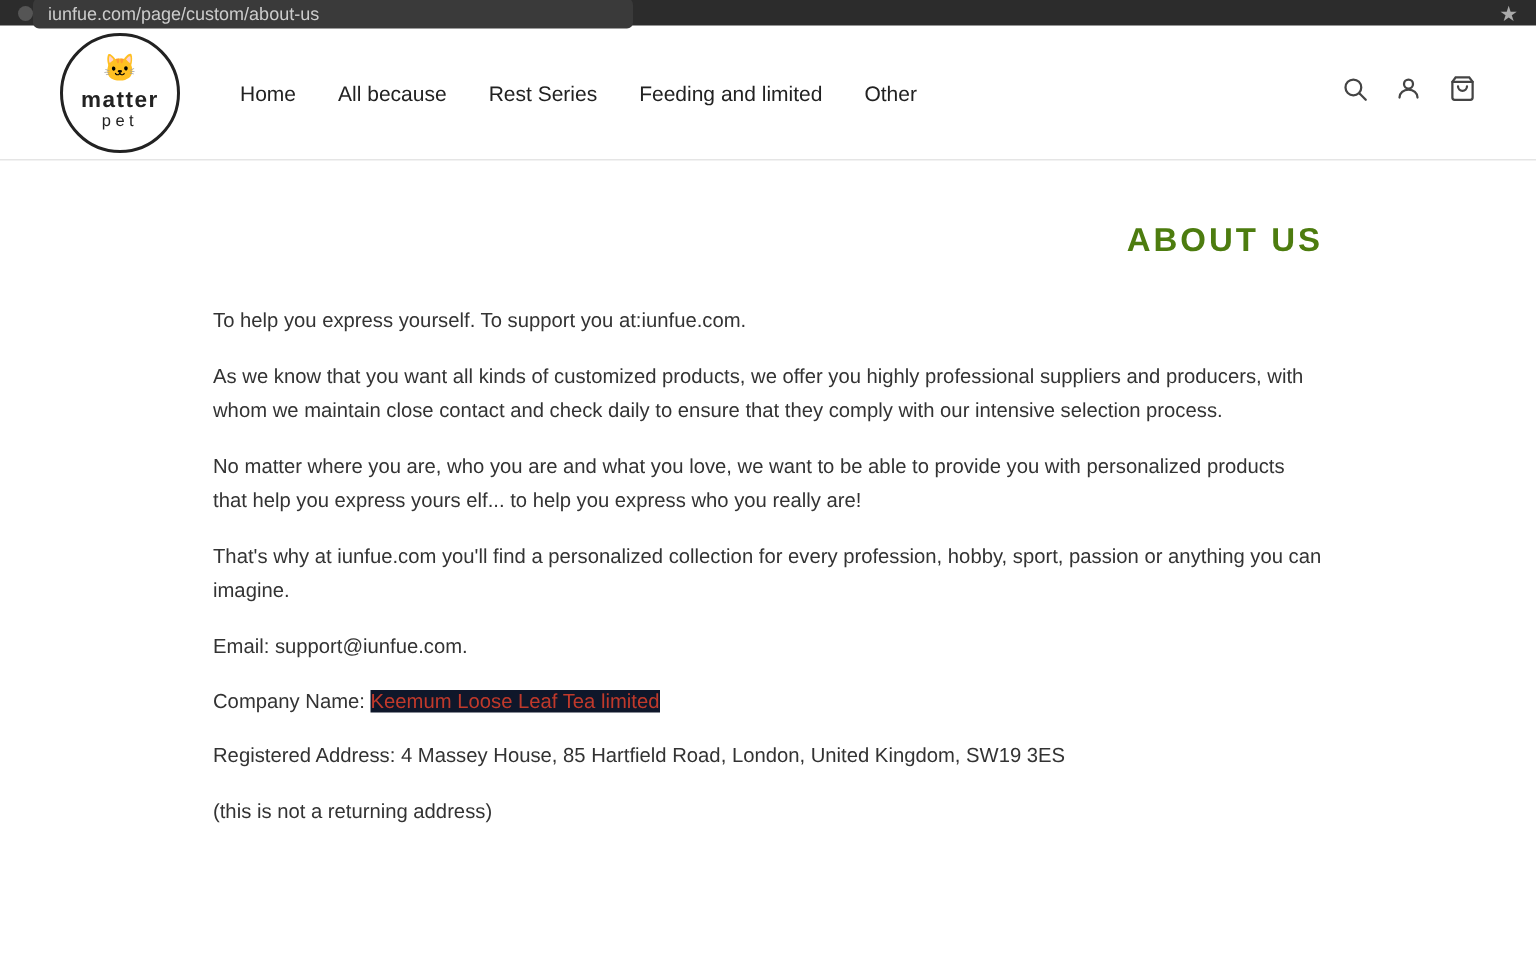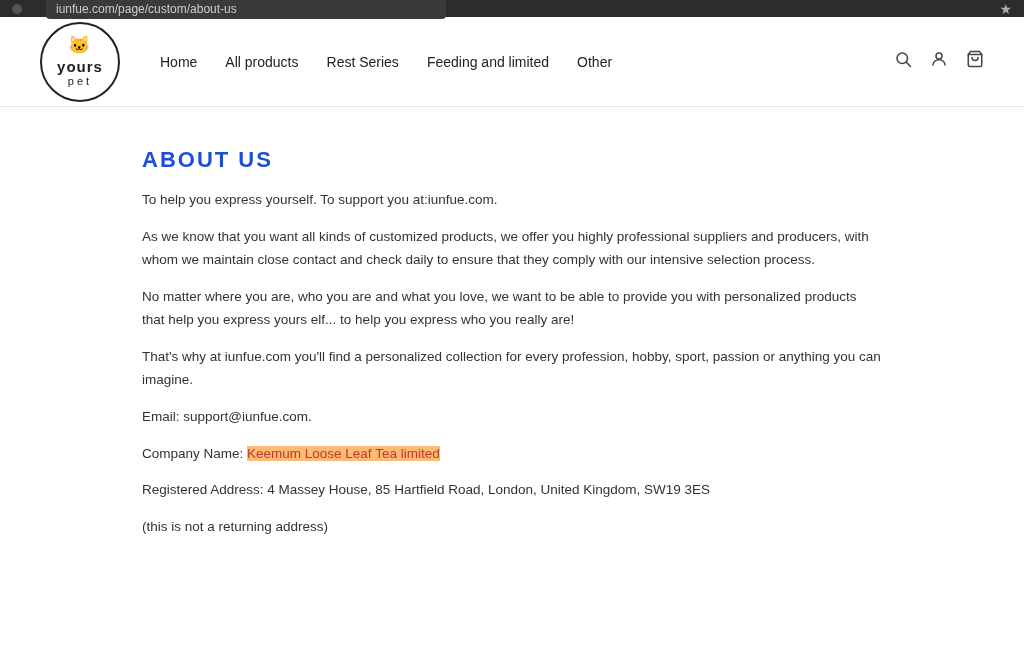--- a/index.html
+++ b/index.html
@@ -5,21 +5,21 @@
     * { margin: 0; padding: 0; box-sizing: border-box; }
     body { font-family: -apple-system, BlinkMacSystemFont, 'Segoe UI', Helvetica, Arial, sans-serif; font-size: 14px; color: #222; background: #fff; }
 
     
     .browser-bar {
       background: #2c2c2c;
       height: 17px;
       display: flex;
       align-items: center;
       padding: 0 12px;
-      gap: 24px;
+      gap: 0;
     }
     .browser-bar-dot {
       width: 10px; height: 10px; border-radius: 50%;
       background: #555;
       display: inline-block;
     }
     .browser-url {
       background: #3a3a3a;
       border-radius: 4px;
       color: #ccc;
@@ -102,60 +102,60 @@
       cursor: pointer;
     }
 
     
     .main-content {
       max-width: 780px;
       margin: 0 auto;
       padding: 40px 20px 60px;
     }
     .page-title {
-      text-align: left;
+      text-align: right;
       font-size: 22px;
       font-weight: 700;
       letter-spacing: 2px;
-      margin-bottom: 16px;
-      color: #1d4ed8;
+      margin-bottom: 30px;
+      color: #4d7c0f;
     }
     .about-text p {
       font-size: 13.5px;
       line-height: 1.7;
       color: #333;
       margin-bottom: 14px;
     }
     .highlight {
-      background-color: #fdba74;
+      background-color: #0f172a;
       color: #c0392b;
     }
   </style>
 </head>
 <body>
 
 <div class="browser-bar">
   <span class="browser-bar-dot"></span>
   <span class="browser-url">iunfue.com/page/custom/about-us</span>
   <span class="browser-star">★</span>
 </div>
 
 <header class="site-header">
   <div class="logo-area">
     <div class="logo-circle">
 
       <span class="logo-cat-icon">🐱</span>
-      <span style="margin-top:22px;" class="logo-text-iunfue">yours</span>
+      <span style="margin-top:22px;" class="logo-text-iunfue">matter</span>
       <span class="logo-text-pet">pet</span>
     </div>
   </div>
 
   <nav>
     <a class="nav-link">Home</a>
-    <a class="nav-link">All products</a>
+    <a class="nav-link">All because</a>
     <a class="nav-link">Rest Series</a>
     <a class="nav-link">Feeding and limited</a>
     <a class="nav-link">Other</a>
   </nav>
 
   <div class="header-icons">
     <span class="header-icon">
       <svg width="18" height="18" viewBox="0 0 24 24" fill="none" stroke="#444" stroke-width="2" stroke-linecap="round">
         <circle cx="11" cy="11" r="7"></circle>
           <line x1="16.5" y1="16.5" x2="22" y2="22"></line>

